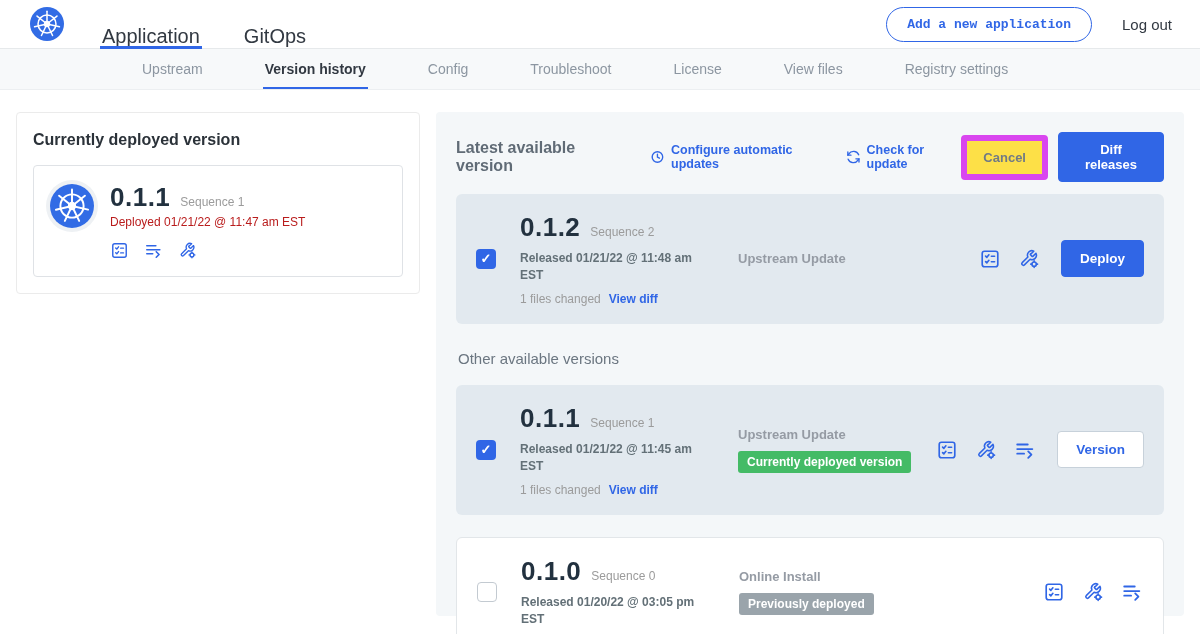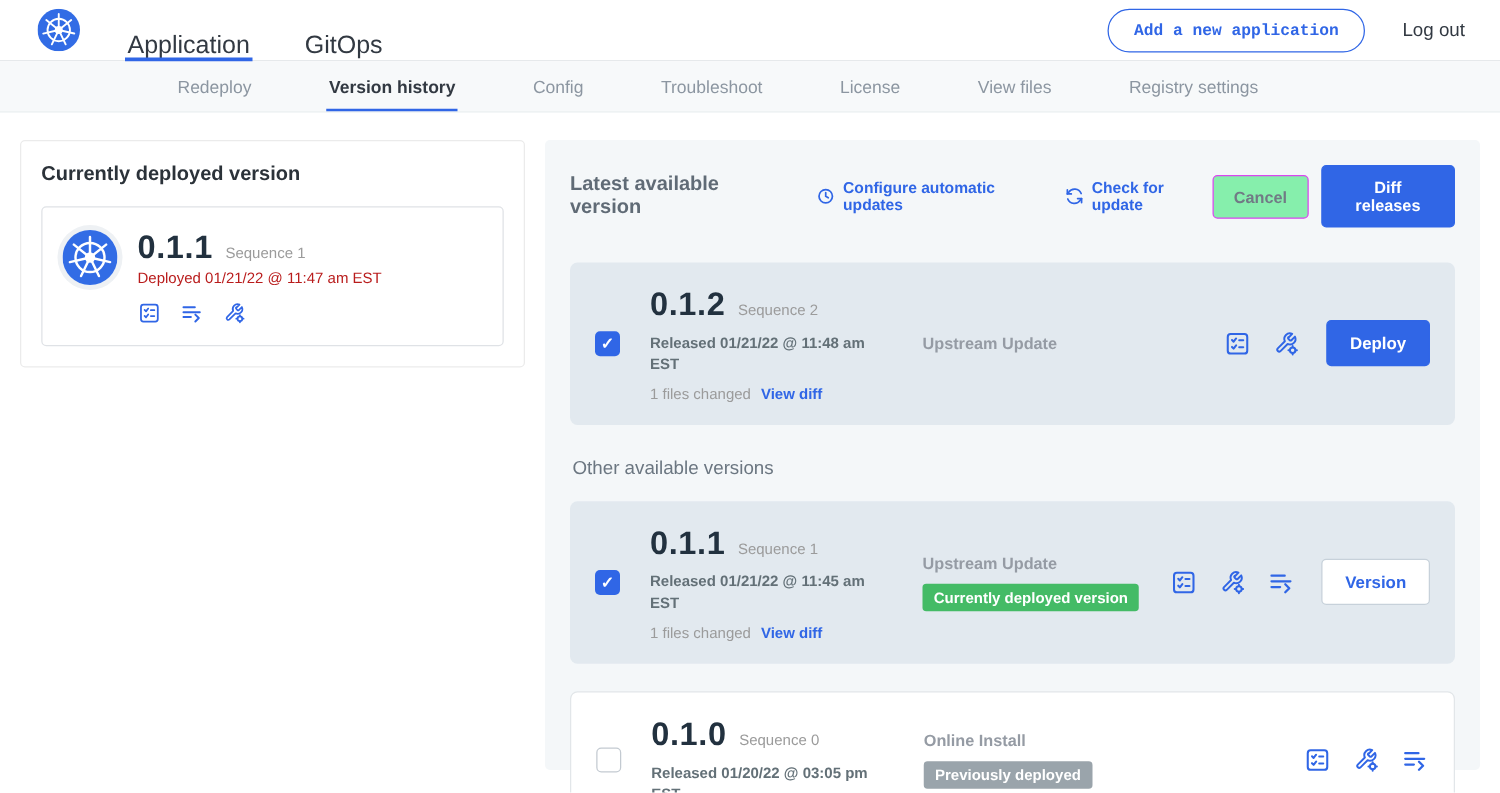--- a/index.html
+++ b/index.html
@@ -111,21 +111,21 @@
   .panel-link {
     display:flex; align-items:center; gap:6px;
     color:#3066e6; font-size:12.5px; font-weight:bold;
     margin-left:14px; cursor:pointer; text-decoration:none;
   }
   .panel-link svg { width:16px; height:16px; }
   .btn {
     font-family:inherit; font-size:13px; font-weight:bold;
     padding:9px 16px; border-radius:4px; cursor:pointer;
   }
-  .btn-cancel { background:#86efac; border:1px solid #d946ef; color:#717a85; margin-left:auto; }
+  .btn-cancel { background:#fde047; border:6px solid #d946ef; color:#717a85; margin-left:auto; }
   .btn-blue { background:#3066e6; border:1px solid #3066e6; color:#fff; margin-left:10px; }
 
   
   .version-row {
     display:flex; align-items:center;
     border-radius:6px;
     padding:18px 20px;
   }
   .version-row.selected { background:#e2e9ef; }
   .version-row.plain { background:#fff; border:1px solid #e2e6e9; }
@@ -186,21 +186,21 @@
       <span>GitOps</span>
     </div>
   </div>
   <div class="top-spacer"></div>
   <button class="add-app-btn">Add a new application</button>
   <div class="logout">Log out</div>
 </div>
 
 <div class="subnav">
   <div class="subnav-tab">
-      <span>Redeploy</span>
+      <span>Upstream</span>
     </div>
   <div class="subnav-tab active">
       <span>Version history</span>
     </div>
   <div class="subnav-tab">
       <span>Config</span>
     </div>
   <div class="subnav-tab">
       <span>Troubleshoot</span>
     </div>
@@ -286,21 +286,21 @@
             <path d="M3 4v5h5"></path>
           <path d="M3.5 15.5a9 9 0 0 0 15.9 1.4L21 15"></path>
             <path d="M21 20v-5h-5"></path>
         </svg>
         <span>Check for update</span>
       </a>
       <button class="btn btn-cancel">Cancel</button>
       <button class="btn btn-blue">Diff releases</button>
     </div>
 
-    <div class="version-row selected row-gap" style="margin-top:28px;">
+    <div class="version-row selected row-gap" style="margin-top:12px;">
       <div class="cb checked"></div>
       <div class="v-info">
         <div class="v-line">
           <span class="v-num">0.1.2</span>
           <span class="v-seq">Sequence 2</span>
         </div>
         <div class="v-released">Released 01/21/22 @ 11:48 am EST</div>
         <div class="v-files">
           <span>1 files changed</span>
           <a class="view-diff">View diff</a>

